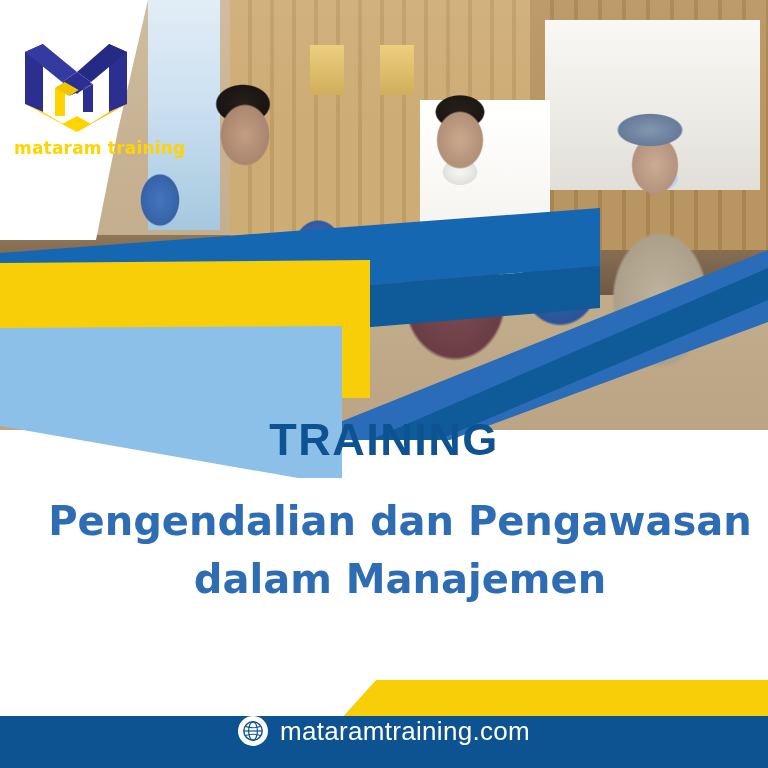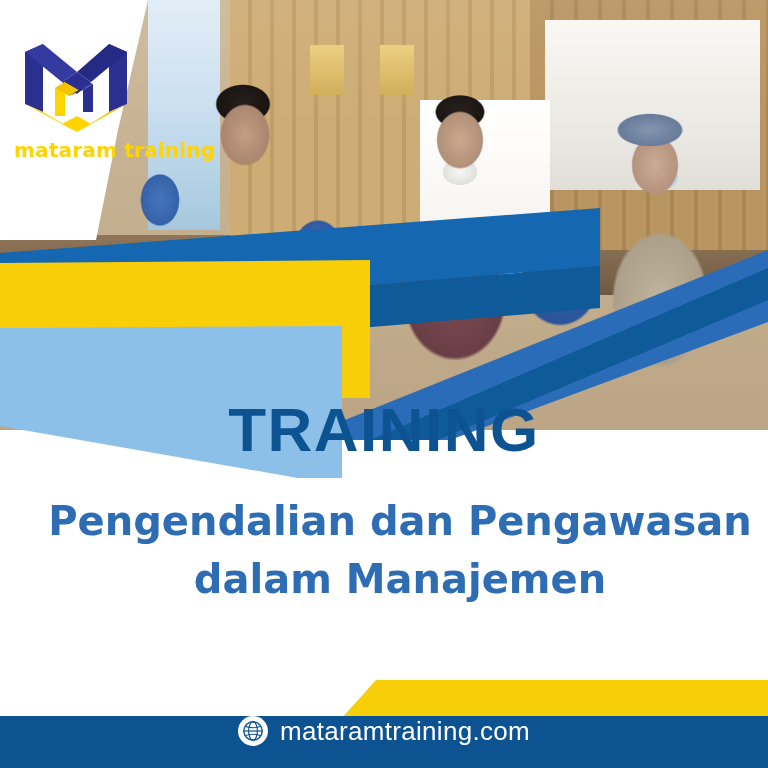--- a/index.html
+++ b/index.html
@@ -92,21 +92,21 @@
   .logo-block {
     position: absolute;
     left: 14px; top: 40px;
     width: 124px;
     z-index: 5;
     text-align: center;
   }
   .logo-mark { width: 110px; height: 92px; display: block; margin: 0 auto; }
   .logo-word {
     margin-top: 6px;
-    font-size: 20px;
+    font-size: 17px;
     font-weight: 700;
     color: #FFD400;
     letter-spacing: 0.2px;
     font-family: "DejaVu Sans", sans-serif;
     white-space: nowrap;
   }
 
   
   .ribbon {
     position: absolute;
@@ -153,25 +153,25 @@
   }
   .band-right .b2 {
     position: absolute; inset: 0;
     background: #0F5A99;
     clip-path: polygon(438px 18px, 438px 50px, 108px 190px, 40px 190px);
   }
 
   
   .headline {
     position: absolute;
-    left: 0; top: 394px;
+    left: 0; top: 414px;
     width: 768px;
     text-align: center;
     z-index: 8;
-    font-size: 62px;
+    font-size: 45px;
     font-weight: 700;
     letter-spacing: 1.5px;
     color: #0D5391;
     font-family: "Liberation Sans", sans-serif;
   }
   .subhead {
     position: absolute;
     left: 20px; top: 492px;
     width: 760px;
     text-align: center;

